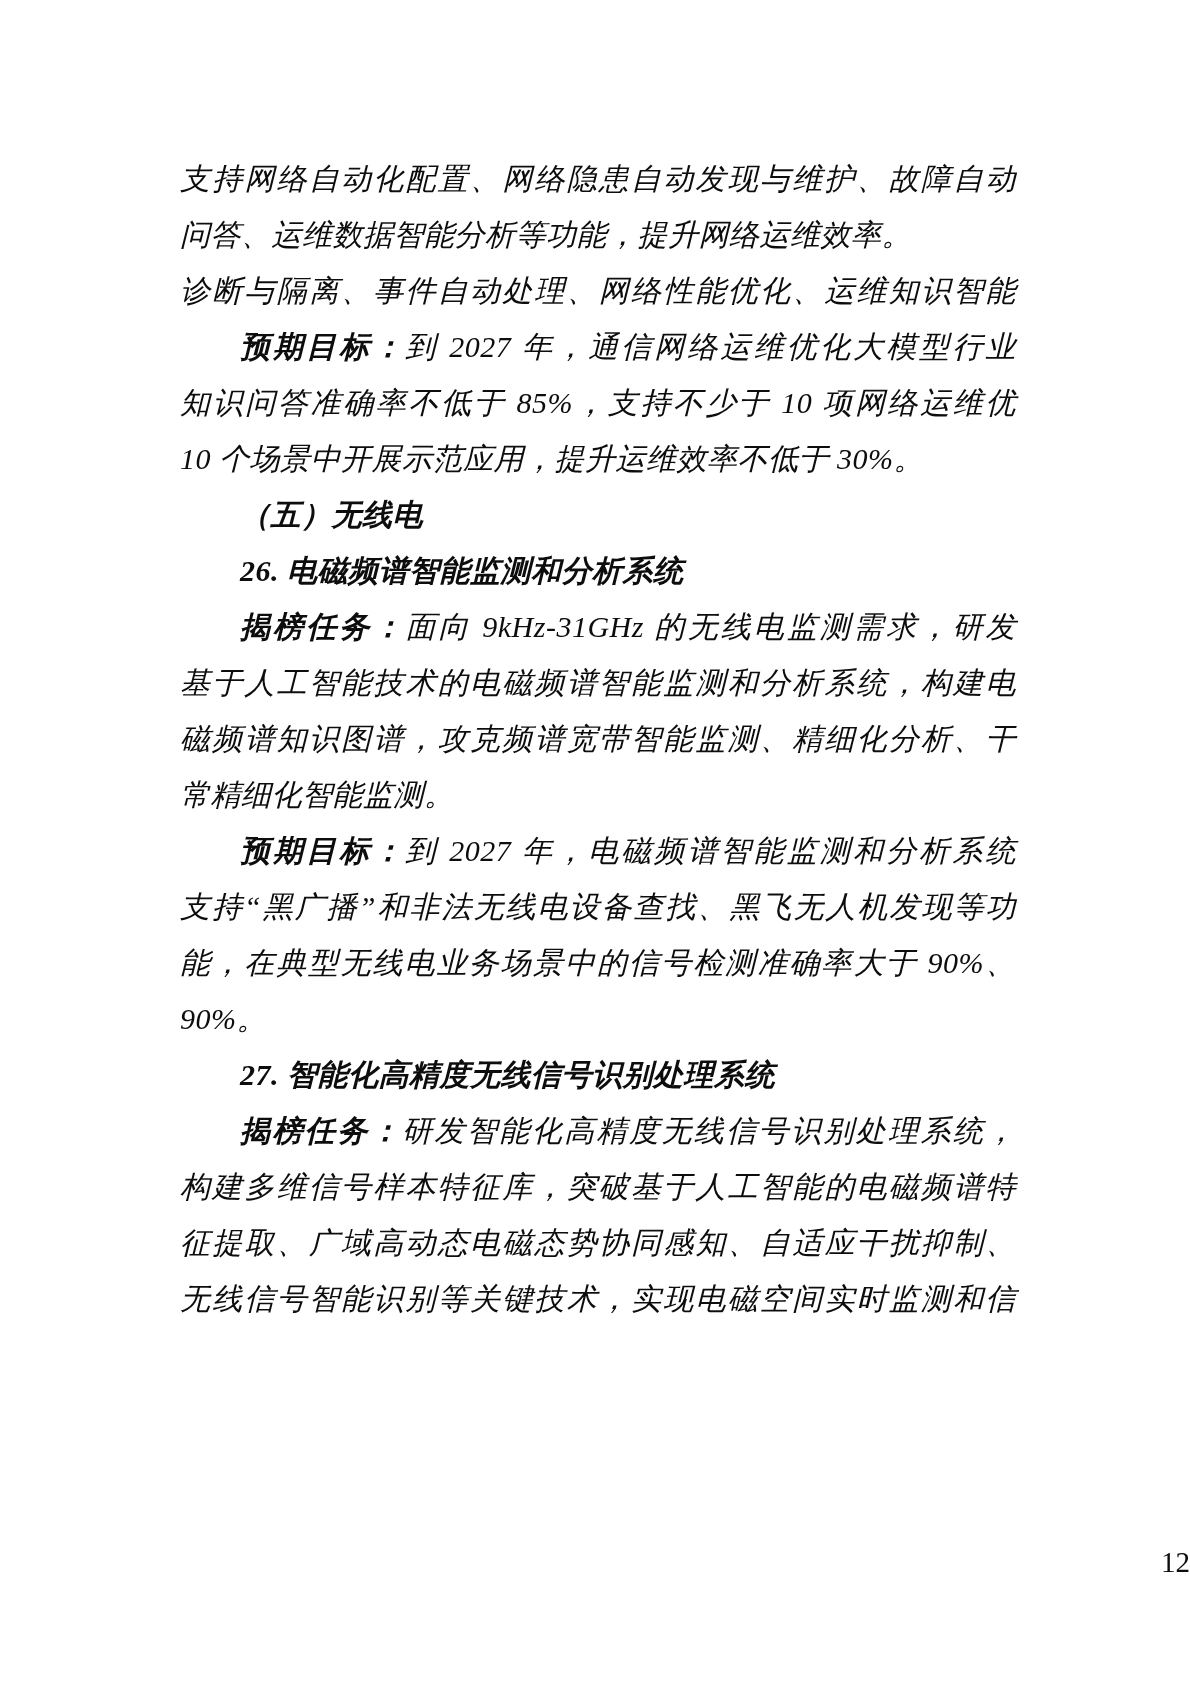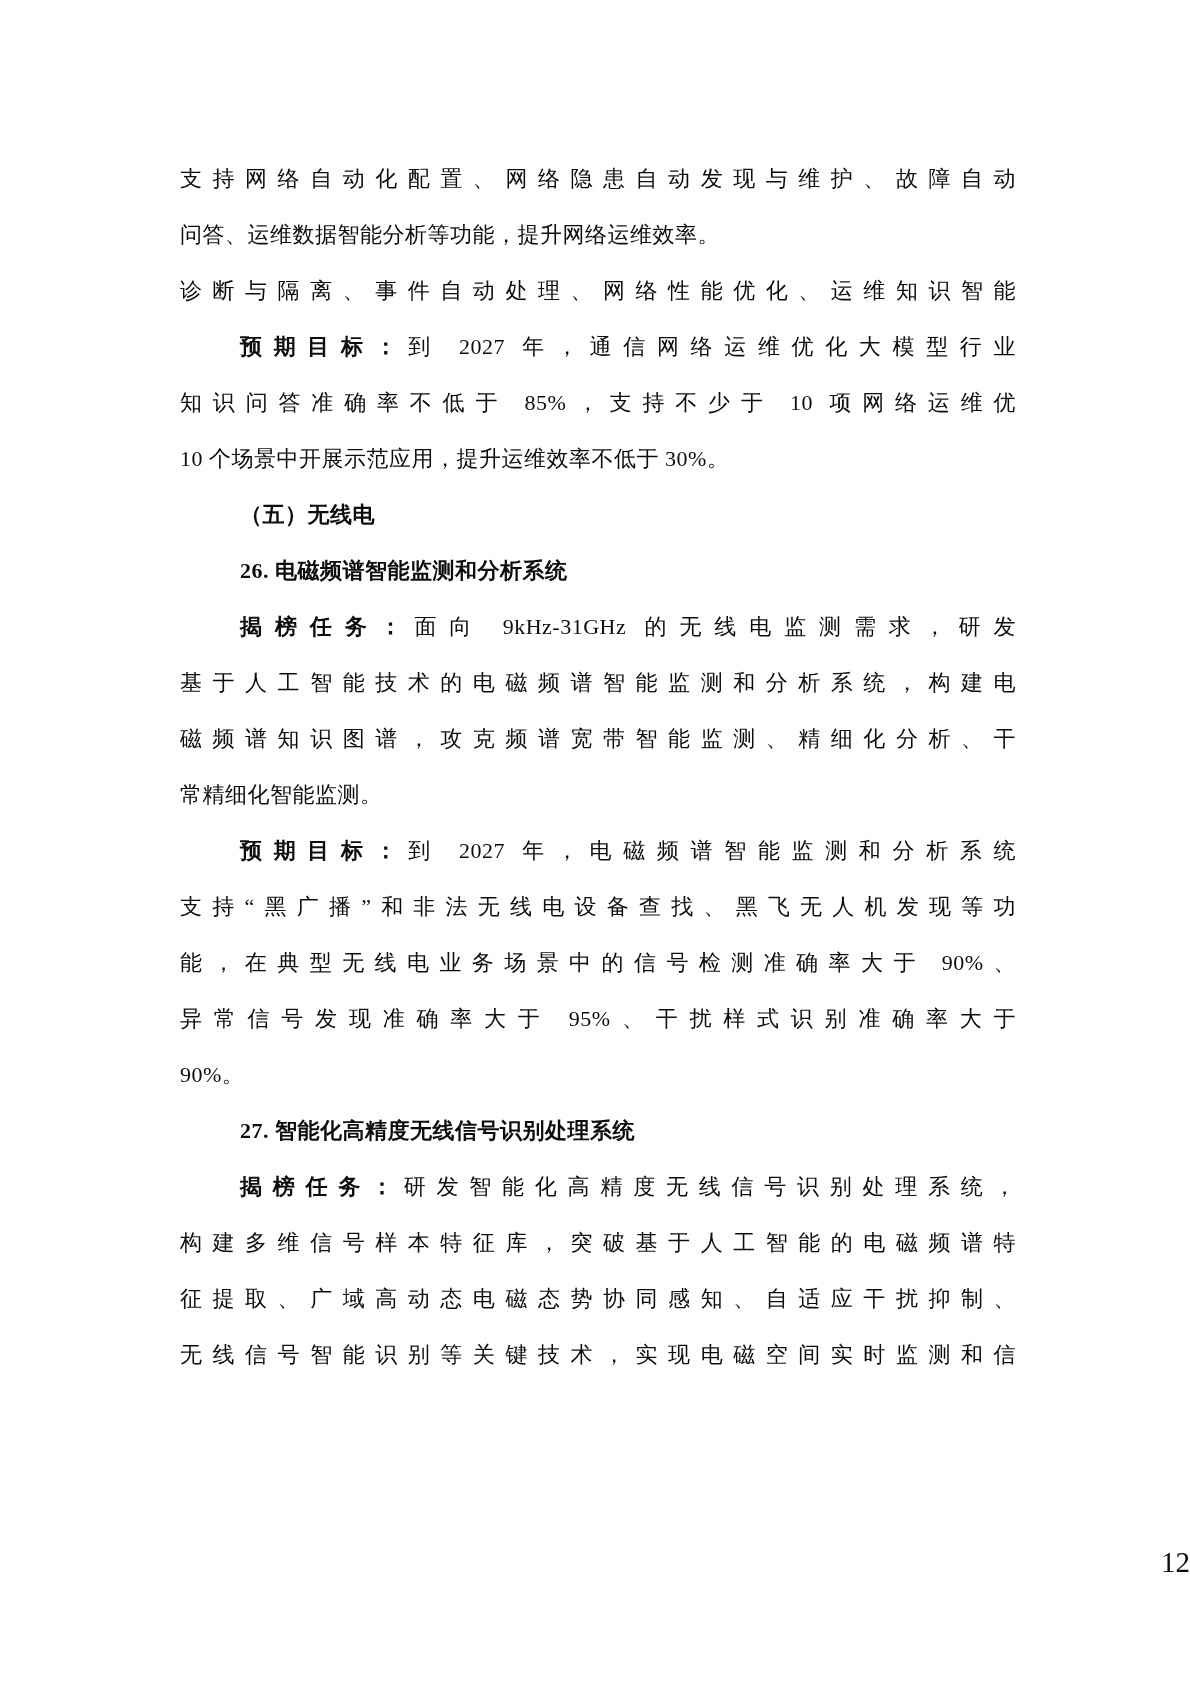--- a/index.html
+++ b/index.html
@@ -12,27 +12,28 @@
     font-family: "Liberation Serif", "DejaVu Serif", serif;
     overflow: hidden;
   }
   .textblock {
     position: absolute;
     left: 180px;
     top: 151px;
     width: 836px;
   }
   .ln {
-    font-size: 22px;
+    font-size: 30px;
     line-height: 56px;
     height: 56px;
     text-align: justify;
     text-align-last: left;
     white-space: normal;
     letter-spacing: 0.5px;
+    font-style: italic;
   }
   .just { text-align-last: justify; }
   .ind  { text-indent: 60px; }
   .head { font-weight: 700; text-align: center; text-align-last: left; }
   .lbl  { font-weight: 700; }
   .pageno {
     position: absolute;
     left: 0;
     top: 1544px;
     width: 100%;
@@ -60,21 +61,20 @@
     <div class="ln head ind">26. 电磁频谱智能监测和分析系统</div>
 
     <div class="ln just ind"><span class="lbl">揭榜任务：</span><span>面向 9kHz-31GHz 的无线电监测需求，研发</span></div>
     <div class="ln just">基于人工智能技术的电磁频谱智能监测和分析系统，构建电</div>
     <div class="ln just">磁频谱知识图谱，攻克频谱宽带智能监测、精细化分析、干</div>
     <div class="ln">常精细化智能监测。</div>
 
     <div class="ln just ind"><span class="lbl">预期目标：</span><span>到 2027 年，电磁频谱智能监测和分析系统</span></div>
     <div class="ln just">支持“黑广播”和非法无线电设备查找、黑飞无人机发现等功</div>
     <div class="ln just">能，在典型无线电业务场景中的信号检测准确率大于 90%、</div>
-    <div class="ln just">异常信号发现准确率大于 95%、干扰样式识别准确率大于</div>
     <div class="ln">90%。</div>
 
     <div class="ln head ind">27. 智能化高精度无线信号识别处理系统</div>
 
     <div class="ln just ind"><span class="lbl">揭榜任务：</span><span>研发智能化高精度无线信号识别处理系统，</span></div>
     <div class="ln just">构建多维信号样本特征库，突破基于人工智能的电磁频谱特</div>
     <div class="ln just">征提取、广域高动态电磁态势协同感知、自适应干扰抑制、</div>
     <div class="ln just">无线信号智能识别等关键技术，实现电磁空间实时监测和信</div>
 
   </div>

